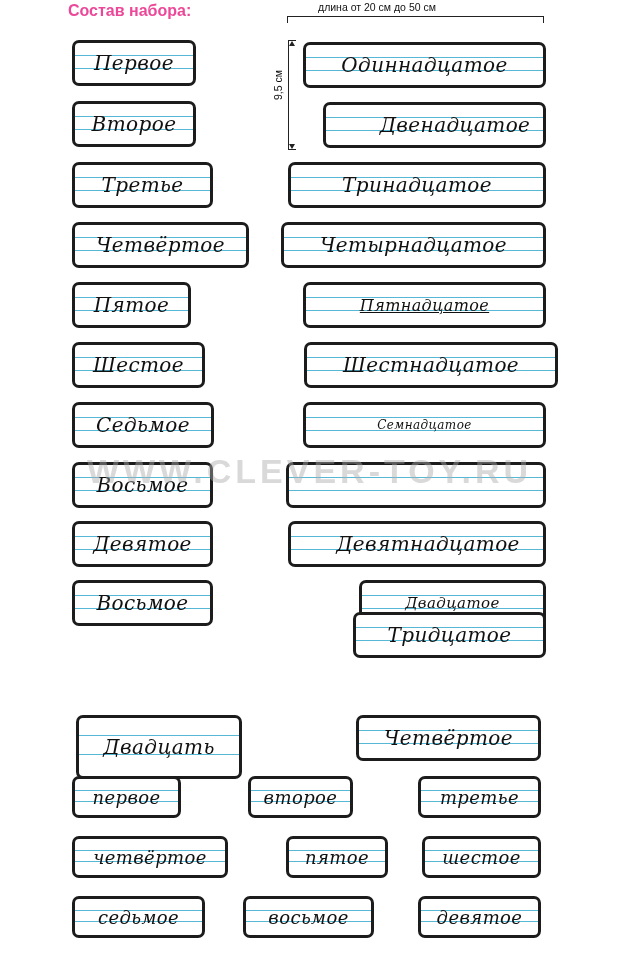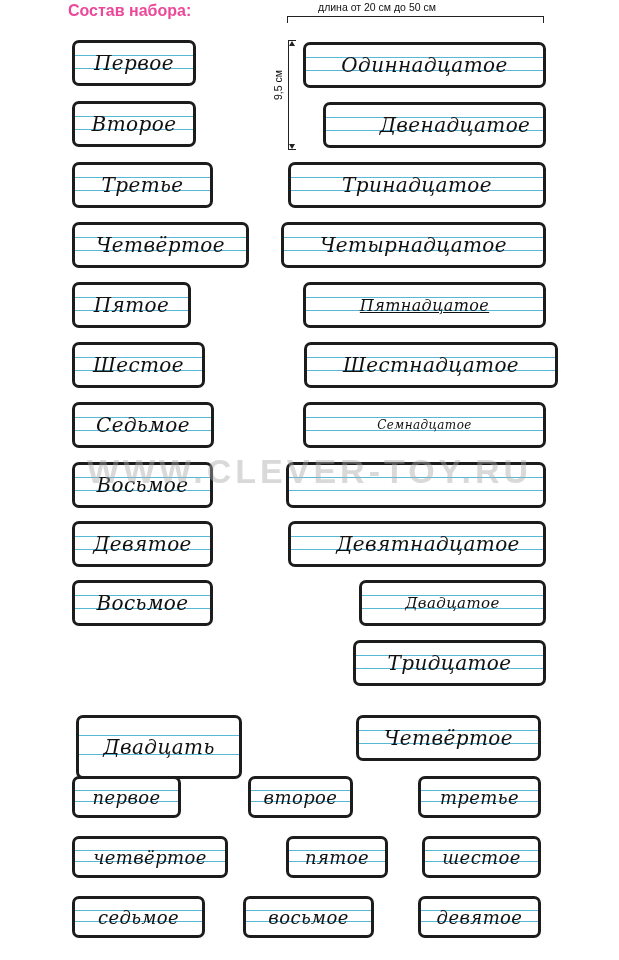--- a/index.html
+++ b/index.html
@@ -243,21 +243,21 @@
       <div class="card" style="left: 288px; top: 521px; width: 258px; height: 46px;">
         <div class="rule r1"></div>
         <div class="rule r2"></div>
         <div class="word" style="font-size: 20px; padding-left: 22px;">Девятнадцатое</div>
       </div>
       <div class="card" style="left: 359px; top: 580px; width: 187px; height: 46px;">
         <div class="rule r1"></div>
         <div class="rule r2"></div>
         <div class="word" style="font-size: 15px;">Двадцатое</div>
       </div>
-      <div class="card" style="left: 353px; top: 640px; width: 193px; height: 46px;">
+      <div class="card" style="left: 353px; top: 612px; width: 193px; height: 46px;">
         <div class="rule r1"></div>
         <div class="rule r2"></div>
         <div class="word" style="font-size: 20px;">Тридцатое</div>
       </div>
       <div class="card" style="left: 76px; top: 715px; width: 166px; height: 64px;">
         <div class="rule r1"></div>
         <div class="rule r2"></div>
         <div class="word" style="font-size: 20px;">Двадцать</div>
       </div>
       <div class="card" style="left: 356px; top: 715px; width: 185px; height: 46px;">

